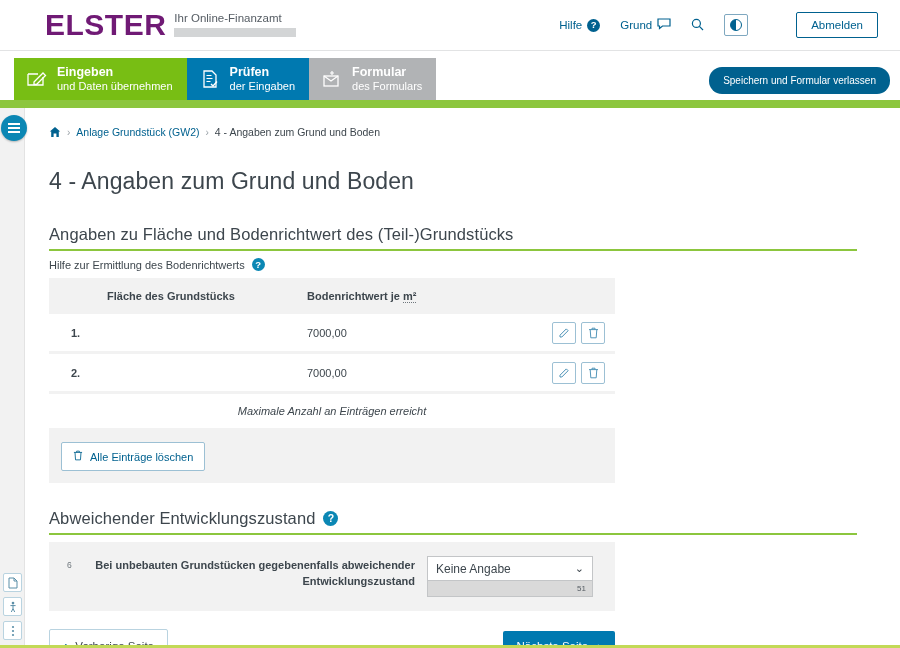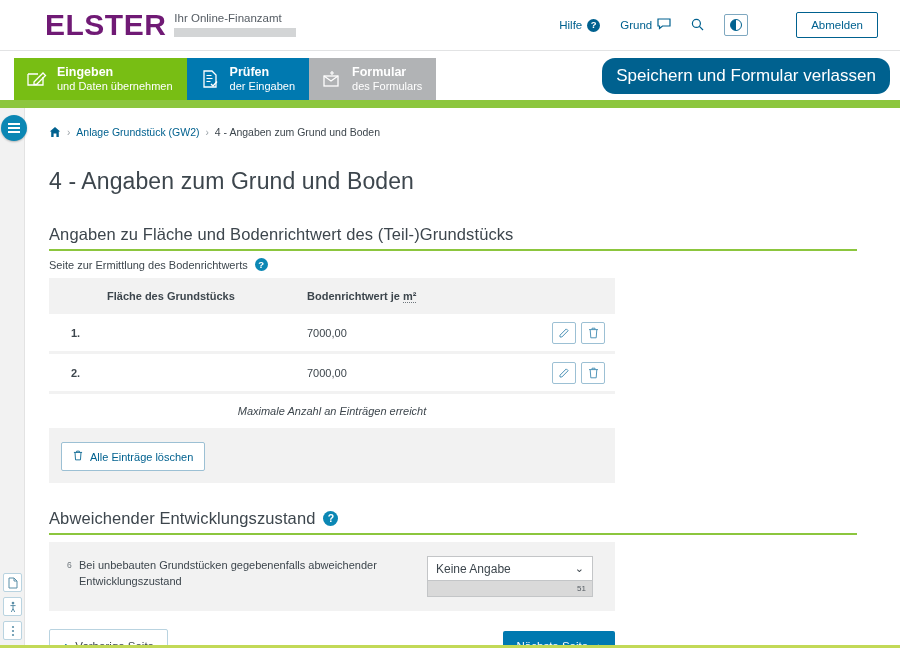--- a/index.html
+++ b/index.html
@@ -119,21 +119,21 @@
   .tab-labels { display: flex; flex-direction: column; line-height: 1.15; }
   .tab-title { font-size: 12.5px; font-weight: bold; }
   .tab-sub   { font-size: 11px; font-weight: normal; }
   .tab-icon { width: 22px; height: 22px; flex-shrink: 0; }
   .save-btn {
     margin-left: auto;
     margin-right: 10px;
     margin-bottom: 6px;
     background: #00618f;
     color: #fff;
-    font-size: 17px;
+    font-size: 10px;
     border: none;
     padding: 8px 14px;
     border-radius: 13px;
     cursor: pointer;
     white-space: nowrap;
   }
   .green-rule {
     height: 8px;
     background: #8cc63e;
     width: 100%;
@@ -315,25 +315,27 @@
   .field-num {
     width: 30px;
     padding-left: 18px;
     font-size: 8.5px;
     color: #6f777d;
     padding-top: 4px;
     flex-shrink: 0;
   }
   .field-label {
     flex: 1;
+    text-align: right;
     font-size: 11px;
     color: #3d464d;
     line-height: 1.45;
     padding-right: 12px;
     padding-top: 2px;
+    font-weight: bold;
   }
   .field-control { width: 166px; flex-shrink: 0; margin-right: 22px; }
   .sel-box {
     width: 100%;
     height: 25px;
     border: 1px solid #c3c5c7;
     background: #ffffff;
     display: flex; align-items: center;
     padding: 0 8px;
     font-size: 12px;
@@ -524,21 +526,21 @@
         </div>
 
         <h1 class="page-title">4 - Angaben zum Grund und Boden</h1>
 
         <h2 class="section-title">
           <span>Angaben zu Fläche und Bodenrichtwert des (Teil-)Grundstücks</span>
         </h2>
         <div class="sec-underline"></div>
 
         <div class="help-line">
-          <span>Seite zur Ermittlung des Bodenrichtwerts</span>
+          <span>Hilfe zur Ermittlung des Bodenrichtwerts</span>
           <span class="help-dot">?</span>
         </div>
 
         <div class="table-card">
           <div class="tbl-head">
             <div class="col-num"></div>
             <div class="col-flae">Fläche des Grundstücks</div>
             <div class="col-bode">Bodenrichtwert je <span class="dotted-u">m²</span></div>
             <div class="col-act"></div>
           </div>

